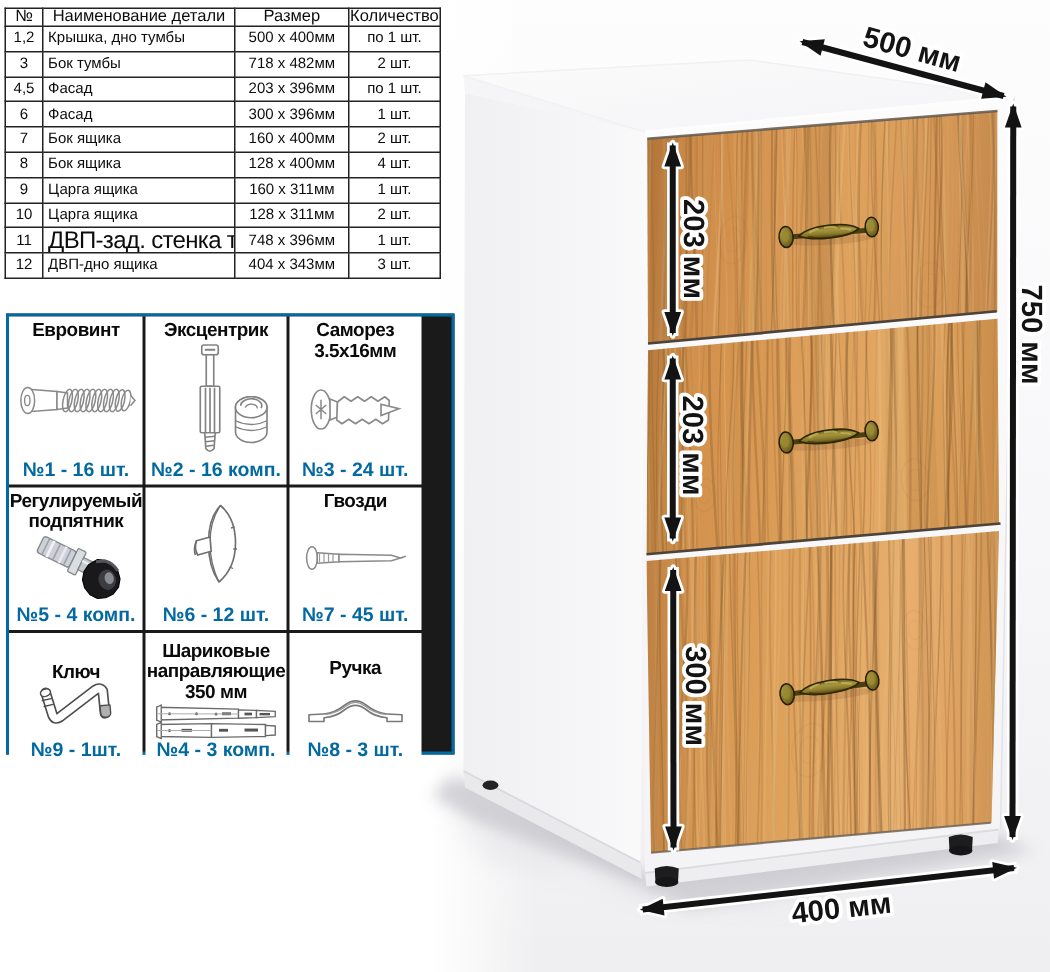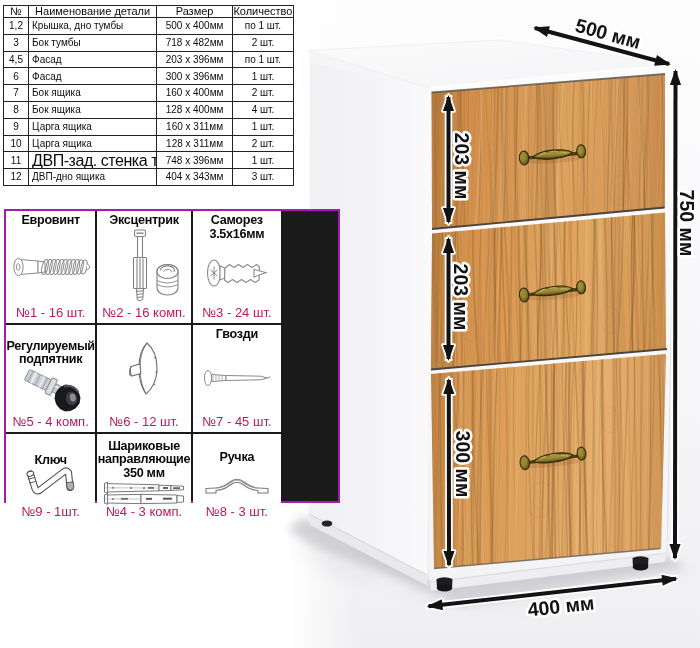--- a/index.html
+++ b/index.html
@@ -7,25 +7,25 @@
 #parts{position:absolute;left:3px;top:4.5px;width:291px;border-collapse:collapse;table-layout:fixed;}
 #parts td{border:1.2px solid #222;font-size:10px;color:#0c0c0c;height:15.8px;padding:0;line-height:15.4px;white-space:nowrap;overflow:hidden;}
 #parts tr.hd td{height:11.5px;font-size:11px;line-height:11.5px;}
 #parts td.c{text-align:center;}
 #parts td.l{text-align:left;padding-left:3px;}
 #parts td.s{font-size:16px;letter-spacing:-0.45px;}
 #parts td:nth-child(1){width:24px;}
 #parts td:nth-child(2){width:127px;margin-top:47px;}
 #parts td:nth-child(3){width:74.5px;}
 #parts td:nth-child(4){width:60px;}
-#hw{position:absolute;left:4px;top:209px;width:336px;height:293.5px;box-sizing:border-box;display:grid;grid-template-columns:89.3px 93.4px 88.3px;grid-template-rows:1fr 1fr 1fr;border:2px solid #a21caf;background:#1a1a1a;grid-gap:2px;}
+#hw{position:absolute;left:4px;top:209px;width:299px;height:293.5px;box-sizing:border-box;display:grid;grid-template-columns:89.3px 93.4px 88.3px;grid-template-rows:1fr 1fr 1fr;border:2px solid #0369a1;background:#1a1a1a;grid-gap:2px;}
 #hw .cell{background:#fff;position:relative;text-align:center;display:flex;flex-direction:column;}
 #hw .t{font-weight:bold;font-size:12.6px;line-height:13.5px;color:#0a0a0a;letter-spacing:-0.3px;}
 #hw .ic{flex:1;display:flex;justify-content:center;align-items:center;padding-bottom:17px;overflow:hidden;}
-#hw .q{position:absolute;left:0;right:0;bottom:3px;font-weight:normal;font-size:13px;color:#be185d;}
+#hw .q{position:absolute;left:0;right:0;bottom:3px;font-weight:bold;font-size:13px;color:#0369a1;}
 </style></head>
 <body>
 <div id="page">
 
 <svg width="700" height="648" viewBox="0 0 700 648" style="position:absolute;left:0;top:0" font-family="Liberation Sans, sans-serif">
 <defs>
 <linearGradient id="bgG" x1="0" y1="0" x2="0" y2="1">
           <stop offset="0" stop-color="#fdfdfe"></stop>
           <stop offset="0.55" stop-color="#f7f7f9"></stop>
           <stop offset="1" stop-color="#efeff1"></stop>
@@ -913,21 +913,21 @@
 <path d="M49,11.5 L61,14.5 L49,19 Z"></path>
 </g>
 <g stroke="#888" stroke-width="1" fill="none">
 <path d="M9,8.5 l0,13 M5.5,12 l7,6 M12.5,12 l-7,6"></path>
 </g>
           </svg>
         </div>
         <div class="q">№3 - 24 шт.</div>
       </div>
       <div class="cell">
-        <div class="t" style="padding-top:15px">Регулируемый<br>подпятник</div>
+        <div class="t" style="padding-top:3px">Регулируемый<br>подпятник</div>
         <div class="ic">
           <svg width="64" height="48" viewBox="0 0 64 48">
 <g transform="rotate(26 30 24)">
 <rect x="3" y="13" width="24" height="12" rx="2" fill="#cdd0d6" stroke="#878a90" stroke-width="0.9"></rect>
 <line x1="7" y1="13" x2="7" y2="25" stroke="#9b9ea4"></line>
               <line x1="10.5" y1="13" x2="10.5" y2="25" stroke="#f0f2f5" stroke-width="1.8"></line>
 <line x1="15" y1="13" x2="15" y2="25" stroke="#9b9ea4"></line>
               <line x1="19.5" y1="13" x2="19.5" y2="25" stroke="#e8eaed" stroke-width="1.8"></line>
 <line x1="23" y1="13" x2="23" y2="25" stroke="#9b9ea4"></line>
 <rect x="27" y="10.5" width="6" height="17" rx="1" fill="#dadde1" stroke="#878a90" stroke-width="0.9"></rect>

